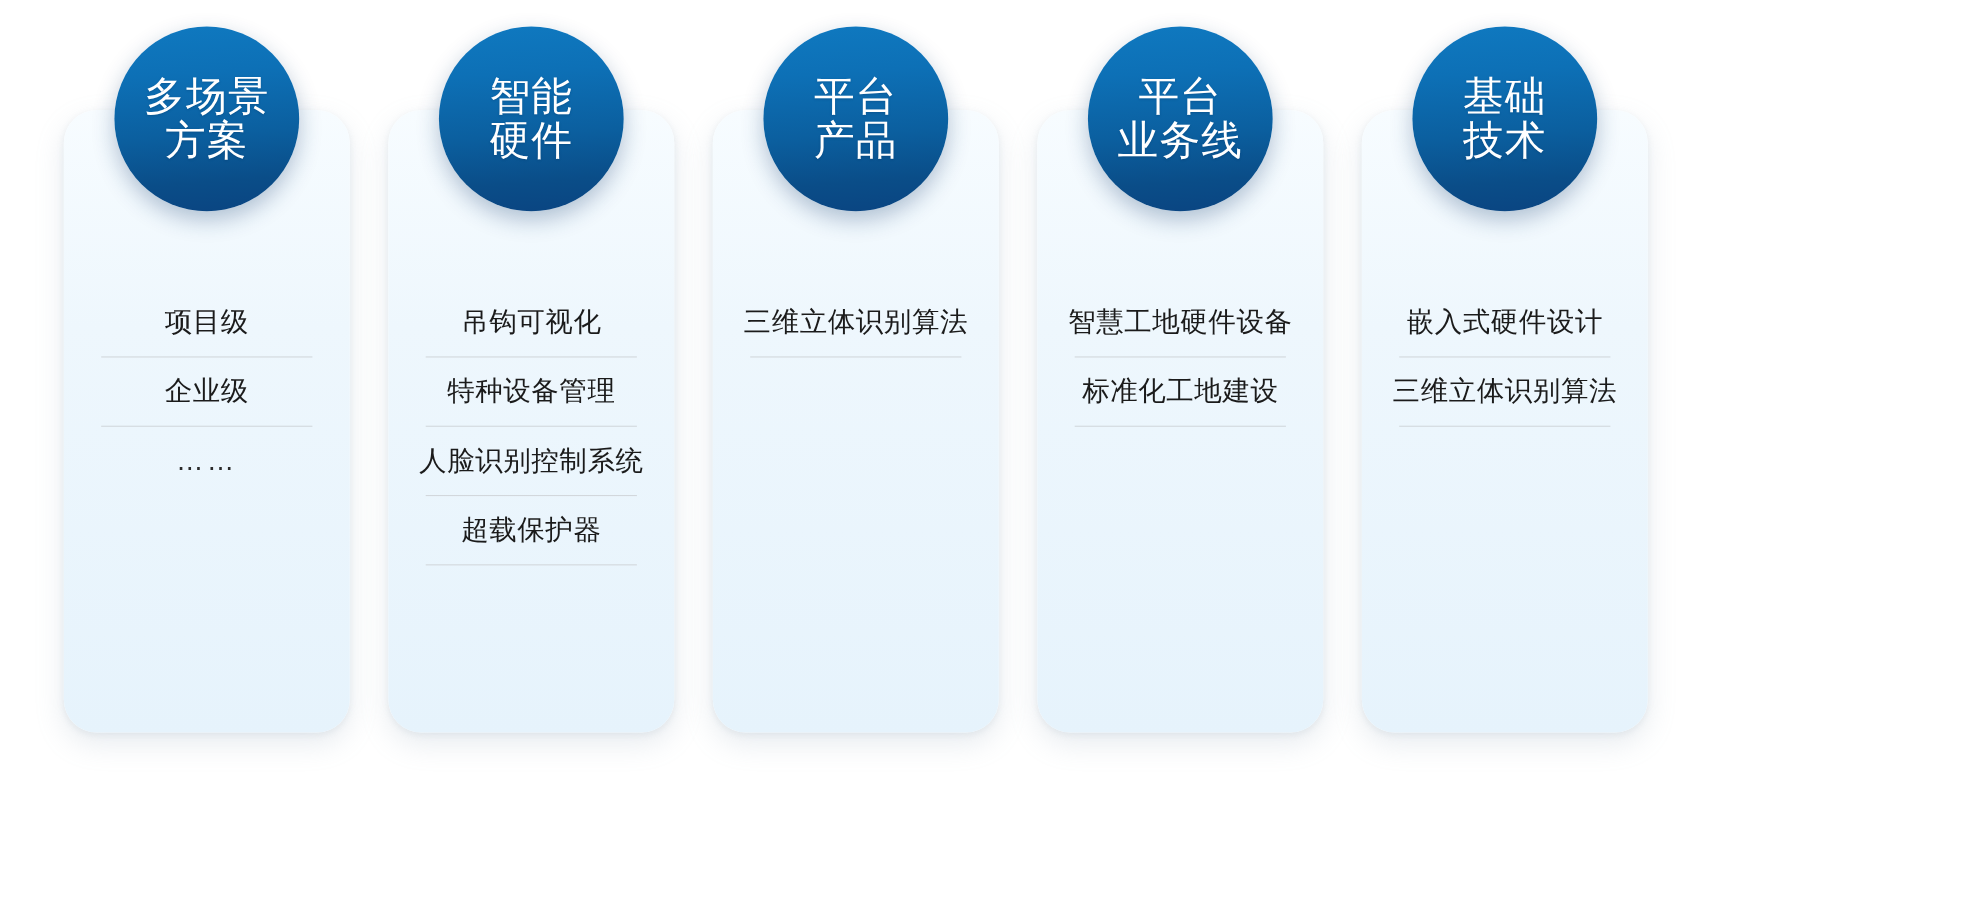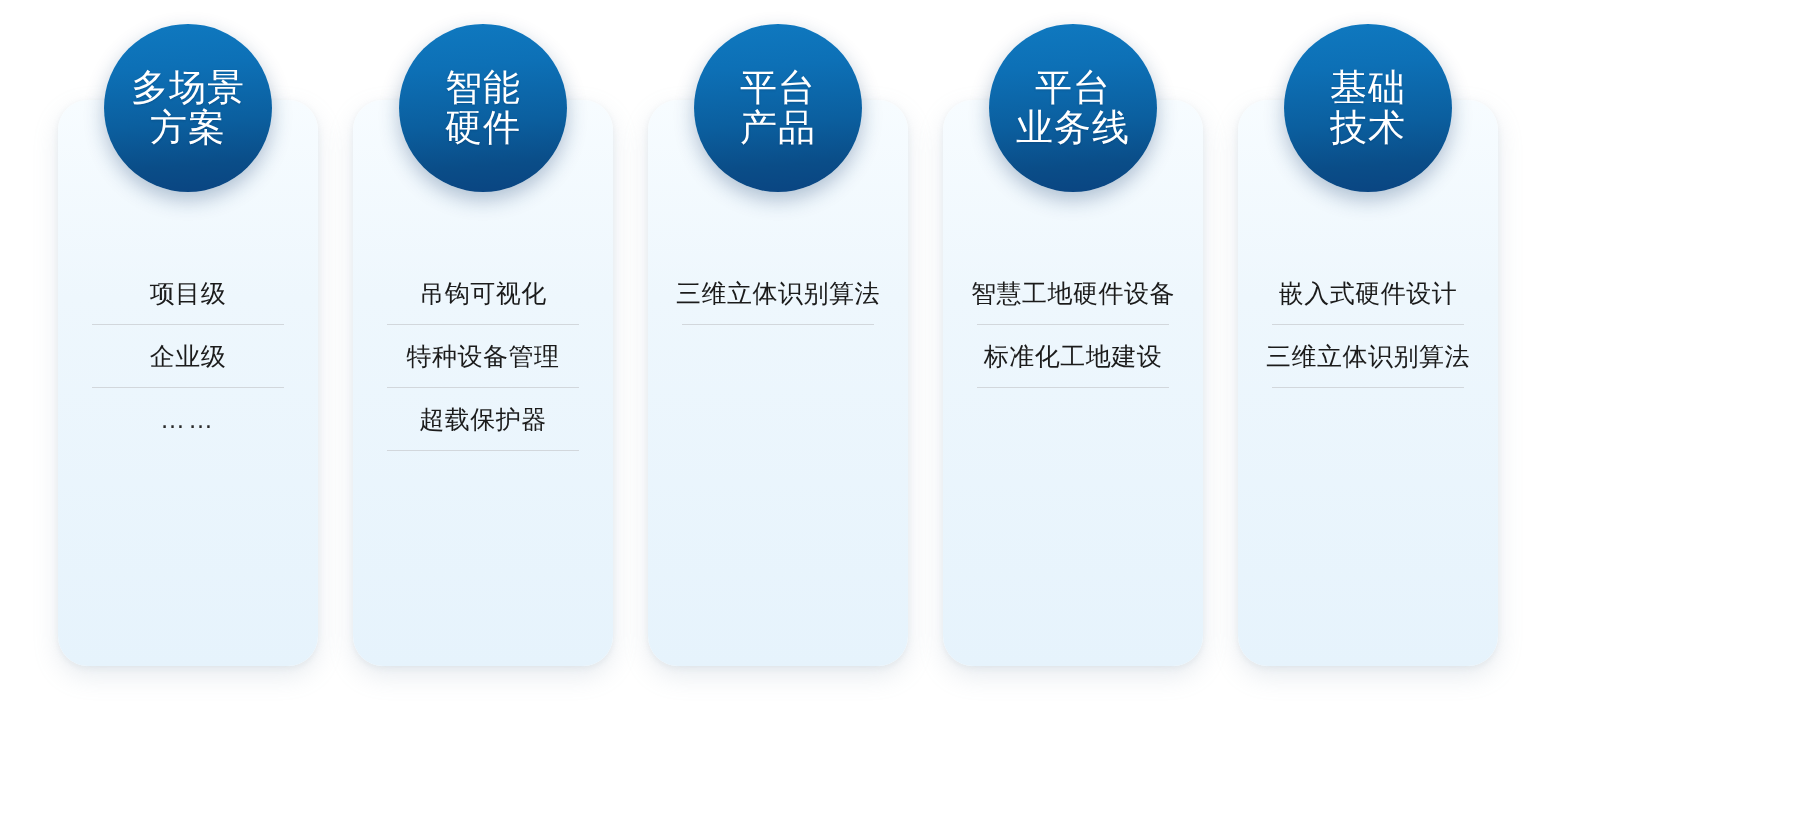--- a/index.html
+++ b/index.html
@@ -124,20 +124,21 @@
         <div class="circle">
           <div class="ctext">多场景</div>
           <div class="ctext">方案</div>
         </div>
       </div>
       <div class="column">
         <div class="card">
           <div class="card-inner">
             <div class="item"><span>吊钩可视化</span><span class="sep"></span></div>
             <div class="item"><span>特种设备管理</span><span class="sep"></span></div>
+            <div class="item"><span>人脸识别控制系统</span><span class="sep"></span></div>
             <div class="item"><span>超载保护器</span><span class="sep"></span></div>
           </div>
         </div>
         <div class="circle">
           <div class="ctext">智能</div>
           <div class="ctext">硬件</div>
         </div>
       </div>
       <div class="column">
         <div class="card">

